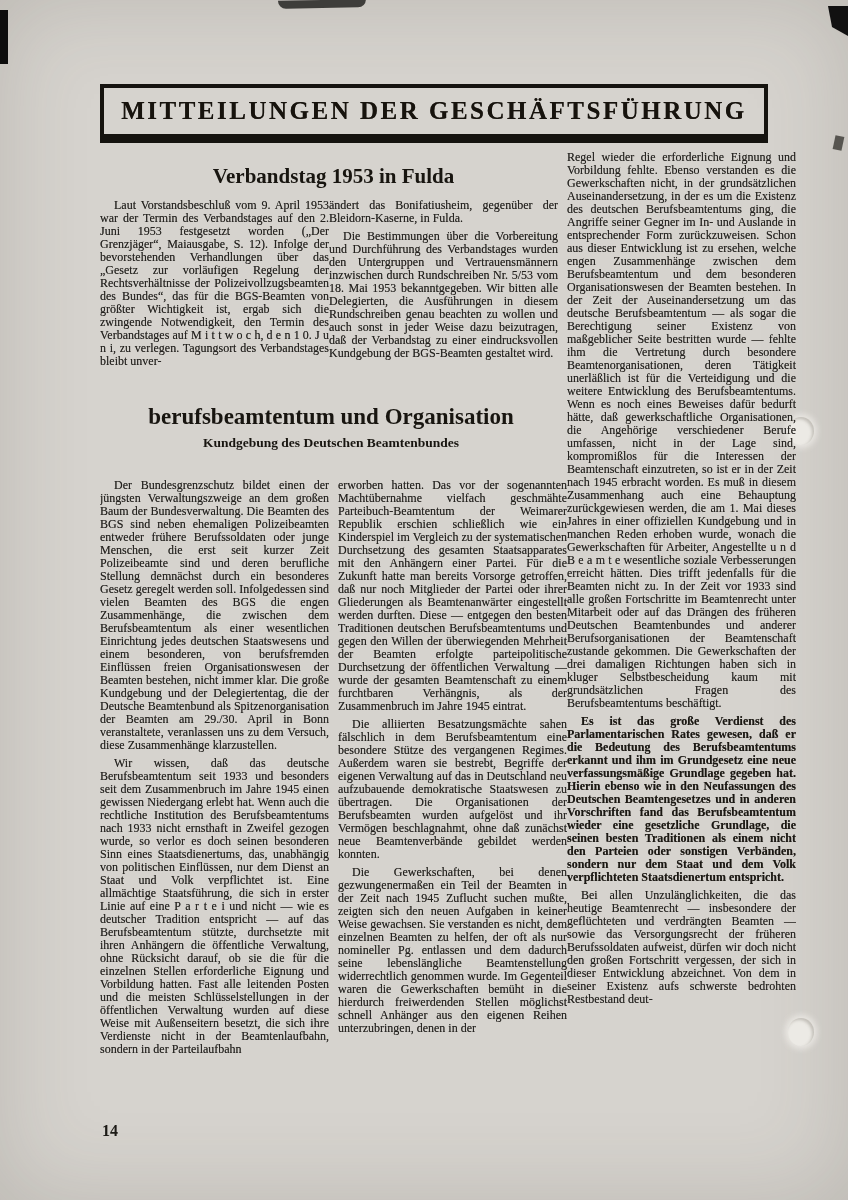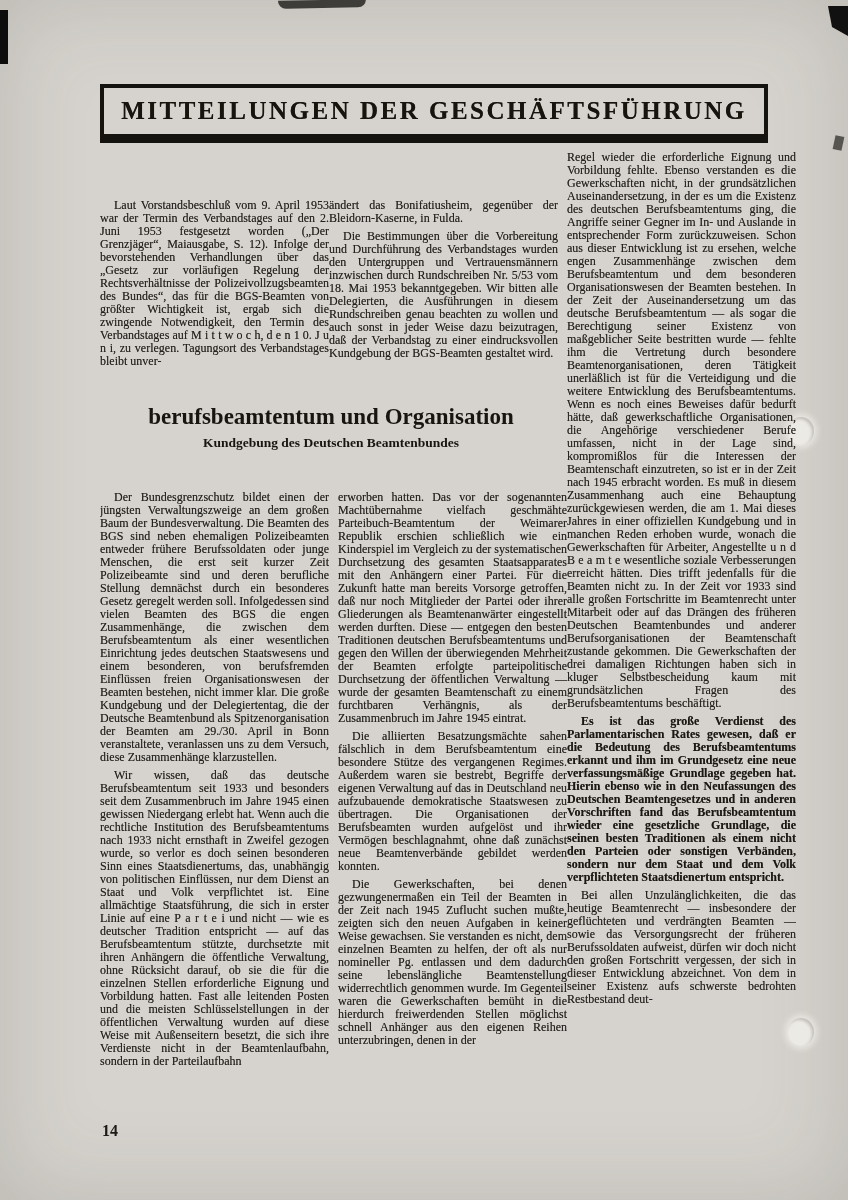--- a/index.html
+++ b/index.html
@@ -29,21 +29,21 @@
   }
   
   .a1-title{position:absolute;left:100px;top:164px;width:467px;text-align:center;
     font-size:21px;font-weight:bold;color:#181510;}
   .a1-cols{position:absolute;left:100px;top:199px;width:467px;display:flex;gap:0;height:196px;overflow:hidden;}
   
   .a2-head{position:absolute;left:95px;top:404px;width:472px;text-align:center;color:#181510;}
   .a2-title{margin:0;font-size:23px;font-weight:bold;}
   .a2-sub1{margin:5px 0 0;font-size:13.5px;font-weight:bold;}
   .a2-sub2{margin:3px 0 0;font-size:13.5px;font-weight:bold;white-space:nowrap;}
-  .a2-cols{position:absolute;left:100px;top:479px;width:467px;display:flex;gap:9px;height:678px;overflow:hidden;margin-top:12px;}
+  .a2-cols{position:absolute;left:100px;top:479px;width:467px;display:flex;gap:9px;height:678px;overflow:hidden;}
   .col{width:229px;flex:0 0 229px;}
   .col3{position:absolute;left:567px;top:151px;width:229px;height:1012px;overflow:hidden;}
   
   .col p,.col3 p{
     margin:0 0 5px;font-size:12px;line-height:13px;text-align:justify;
     text-indent:14px;color:#24221f;text-shadow:0 0 .4px rgba(36,34,31,.55);
     hyphens:auto;-webkit-hyphens:auto;
   }
   .col p.cont,.col3 p.cont{text-indent:0;}
   .col p.bold,.col3 p.bold{font-weight:bold;color:#1b1813;}
@@ -58,20 +58,21 @@
   <div class="art-smudge-top"></div>
   <div class="art-corner-tr"></div>
   <div class="art-tick-r"></div>
   <div class="punch p1"></div>
   <div class="punch p2"></div>
 
   <div class="masthead">
     <h1>MITTEILUNGEN DER GESCHÄFTSFÜHRUNG</h1>
   </div>
 
+  <div class="a1-title">Verbandstag 1953 in Fulda</div>
   <div class="a1-cols">
     <div class="col">
         <p>Laut Vorstandsbeschluß vom 9. April 1953 war der Termin des Verbandstages auf den 2. Juni 1953 festgesetzt worden („Der Grenzjäger“, Maiausgabe, S. 12). Infolge der bevorstehenden Verhandlungen über das „Gesetz zur vorläufigen Regelung der Rechtsverhältnisse der Polizeivollzugsbeamten des Bundes“, das für die BGS-Beamten von größter Wichtigkeit ist, ergab sich die zwingende Notwendigkeit, den Termin des Verbandstages auf M i t t w o c h, d e n 1 0. J u n i, zu verlegen. Tagungsort des Verbandstages bleibt unver-</p>
       </div>
     <div class="col">
         <p class="cont">ändert das Bonifatiusheim, gegenüber der Bleidorn-Kaserne, in Fulda.</p>
         <p>Die Bestimmungen über die Vorbereitung und Durchführung des Verbandstages wurden den Untergruppen und Vertrauensmännern inzwischen durch Rundschreiben Nr. 5/53 vom 18. Mai 1953 bekanntgegeben. Wir bitten alle Delegierten, die Ausführungen in diesem Rundschreiben genau beachten zu wollen und auch sonst in jeder Weise dazu beizutragen, daß der Verbandstag zu einer eindrucksvollen Kundgebung der BGS-Beamten gestaltet wird.</p>
       </div>
   </div>
 

